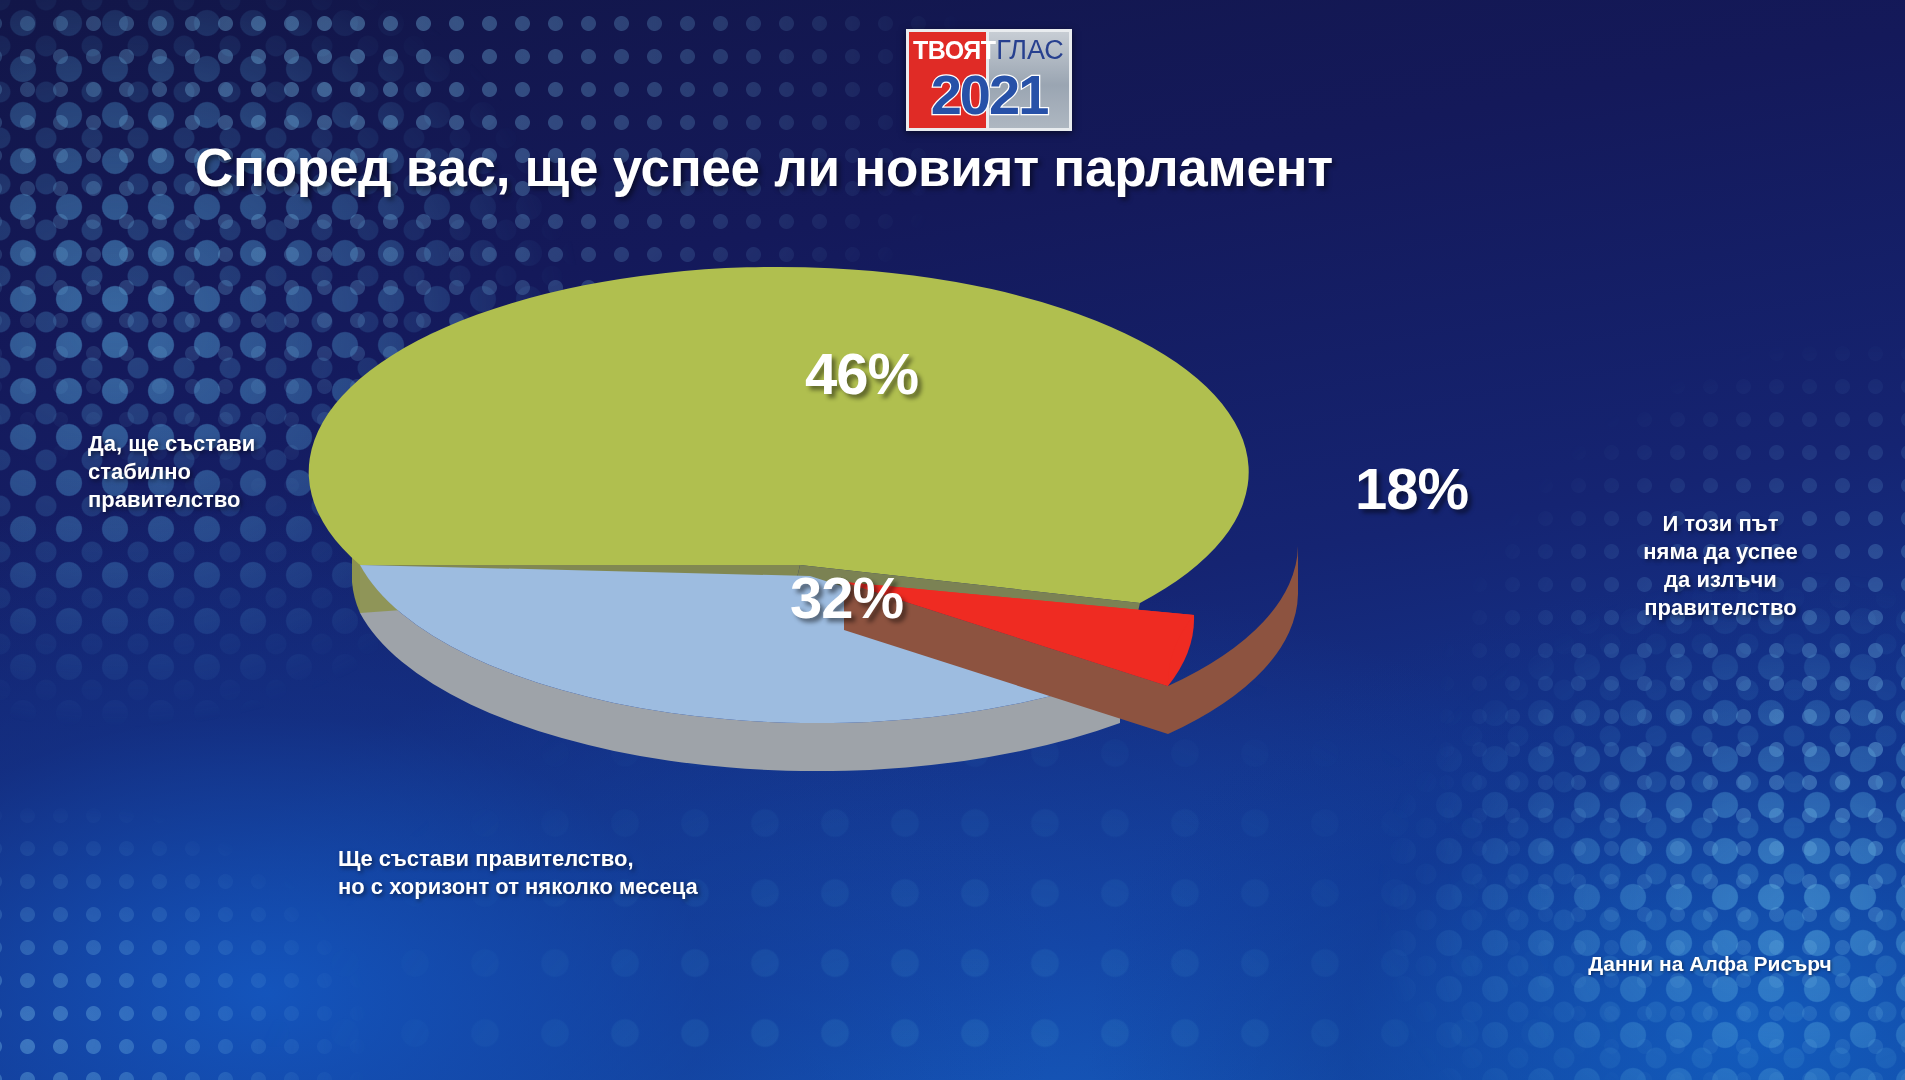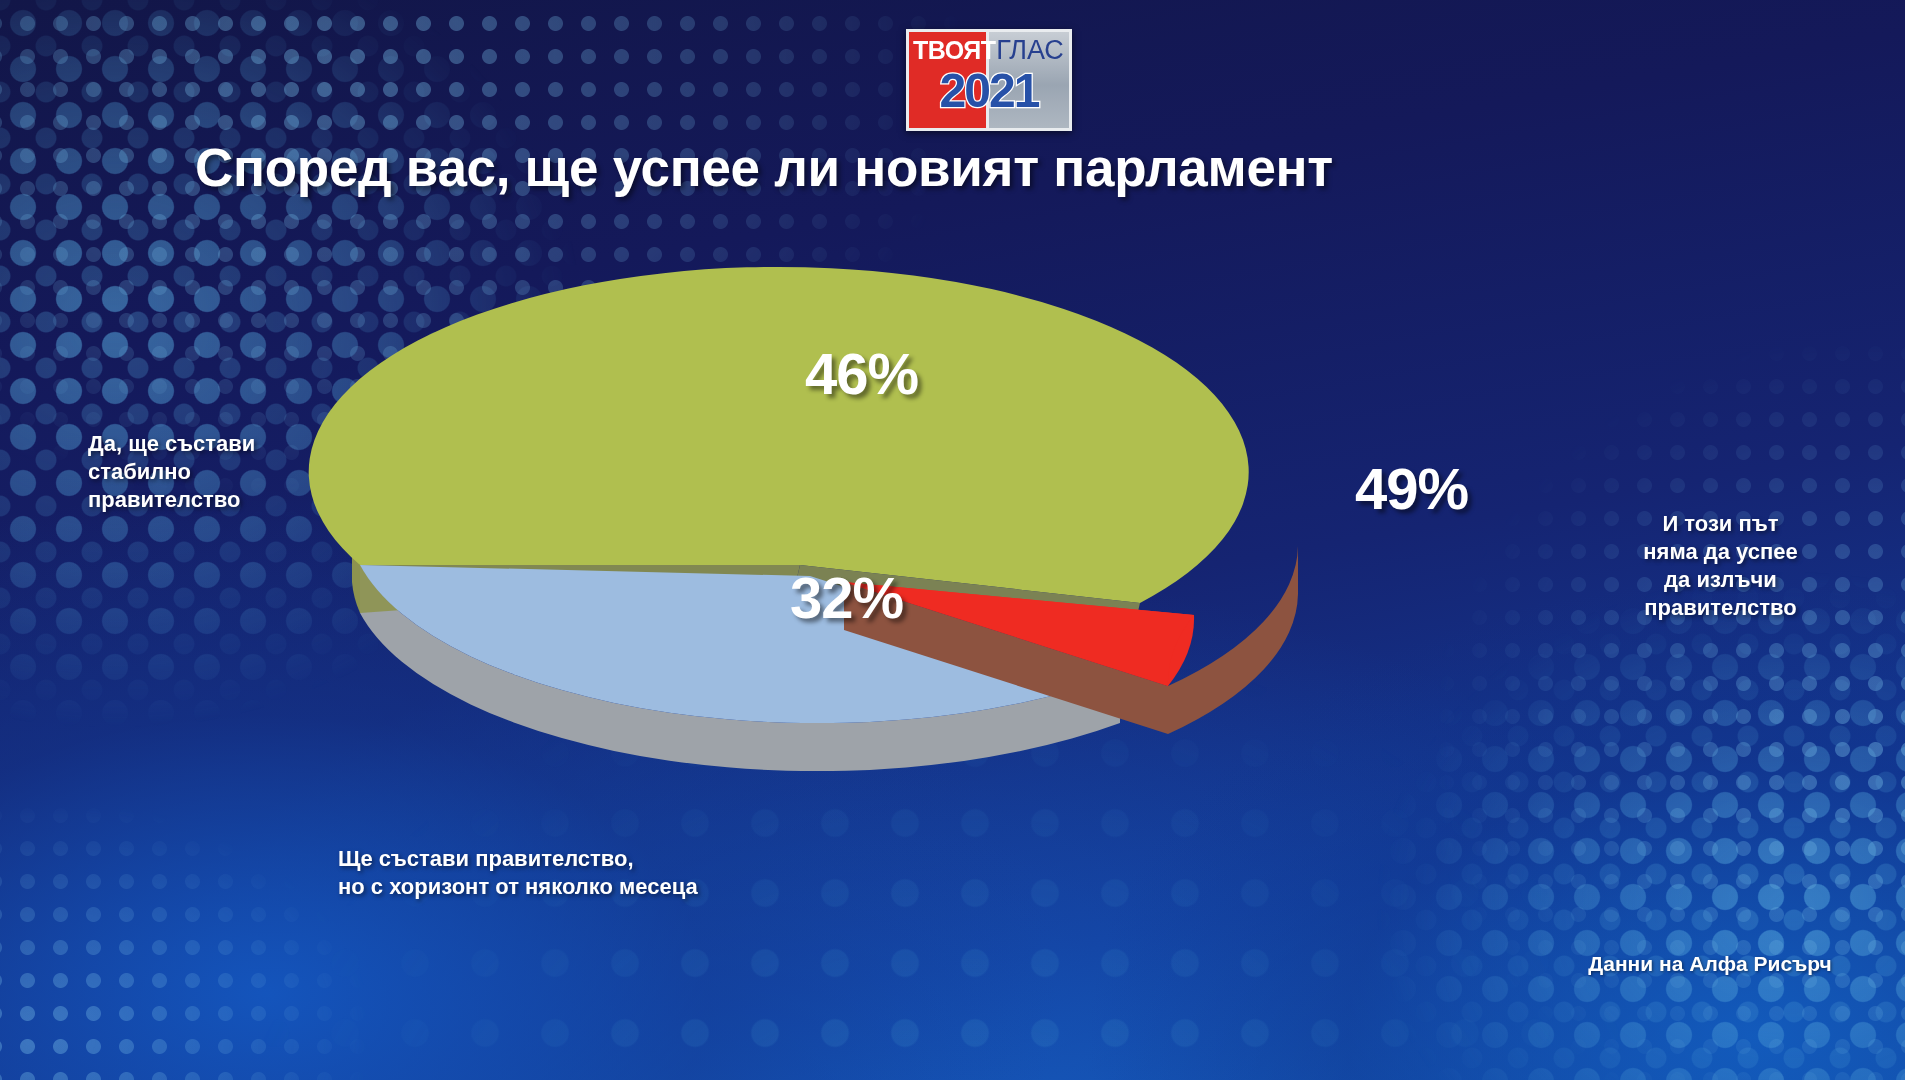--- a/index.html
+++ b/index.html
@@ -62,21 +62,21 @@
     position:absolute;left:7px;top:9px;width:74px;text-align:center;
     font-weight:bold;font-size:25px;letter-spacing:-.5px;color:#fff;line-height:1;
     font-family:"Liberation Sans",sans-serif;
   }
   #logo .lglas{
     position:absolute;right:5px;top:8px;width:74px;text-align:center;
     font-weight:normal;font-size:27px;letter-spacing:0px;color:#27408f;line-height:1;
   }
   #logo .lyear{
     position:absolute;left:0;top:38px;width:166px;text-align:center;
-    font-weight:bold;font-size:48px;line-height:1;color:#2751a8;
+    font-weight:bold;font-size:56px;line-height:1;color:#2751a8;
     -webkit-text-stroke:2.5px #ffffff;paint-order:stroke fill;
     letter-spacing:-2px;
   }
 
   
   #title{
     position:absolute;left:0;top:138px;width:1528px;text-align:center;
     color:#ffffff;font-weight:bold;font-size:53px;line-height:1.14;
     letter-spacing:-.3px;
     text-shadow:3px 3px 5px rgba(0,0,0,.48);
@@ -202,21 +202,21 @@
                  Z" fill="#ef2b22"></path>
         <path d="M 476 248
                  L 826 281
                  A 470 205 0 0 0 800 352
                  Z" fill="#ef2b22"></path>
       </g>
     </svg>
   </div>
 
   <div class="pct" id="pct-green">46%</div>
-  <div class="pct" id="pct-red">49%</div>
+  <div class="pct" id="pct-red">18%</div>
   <div class="pct" id="pct-blue">32%</div>
 
   <div class="lbl" id="lbl-left">Да, ще състави<br>стабилно<br>правителство</div>
   <div class="lbl" id="lbl-right">И този път<br>няма да успее<br>да излъчи<br>правителство</div>
   <div class="lbl" id="lbl-bottom">Ще състави правителство,<br>но с хоризонт от няколко месеца</div>
 
   <div id="credit">Данни на Алфа Рисърч</div>
 
 </div>
 

